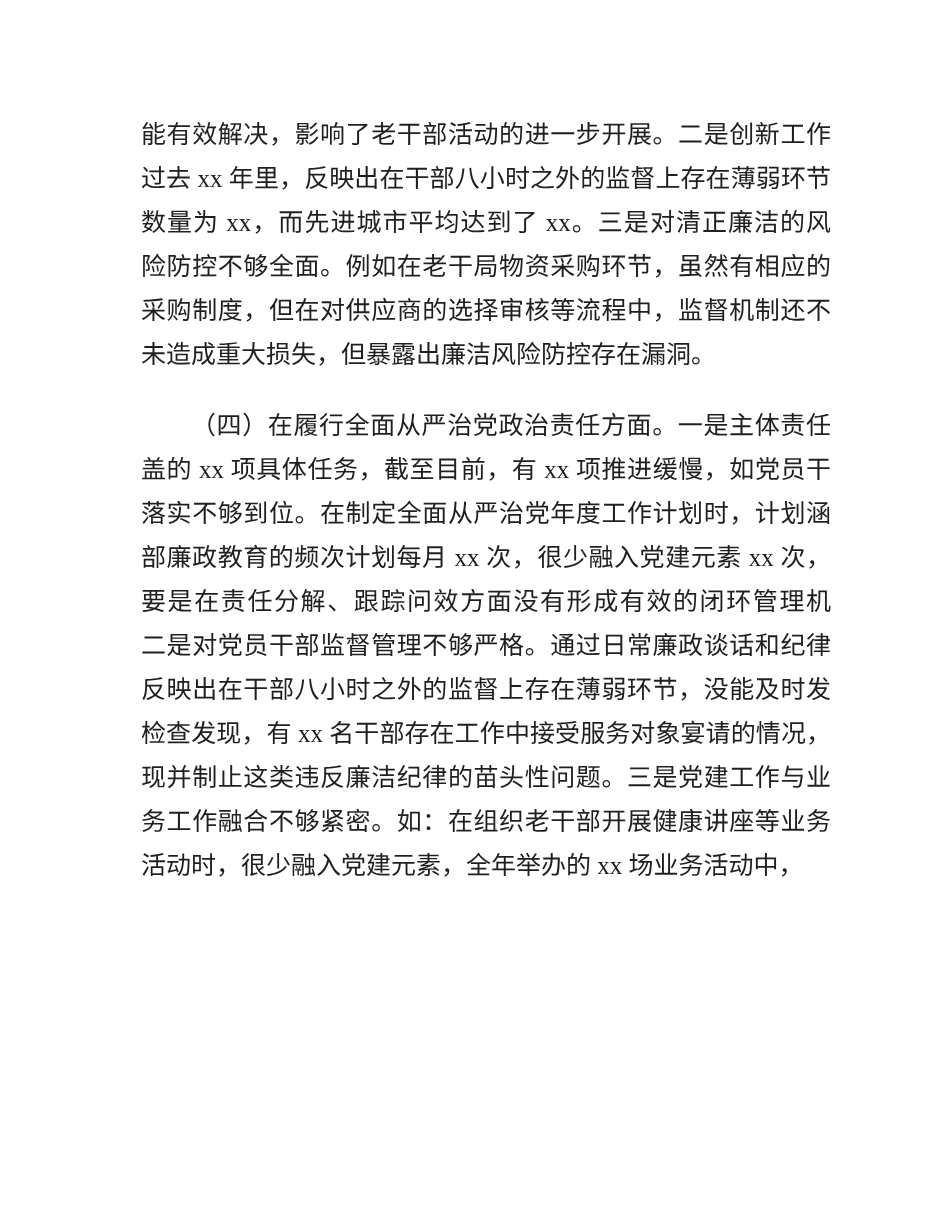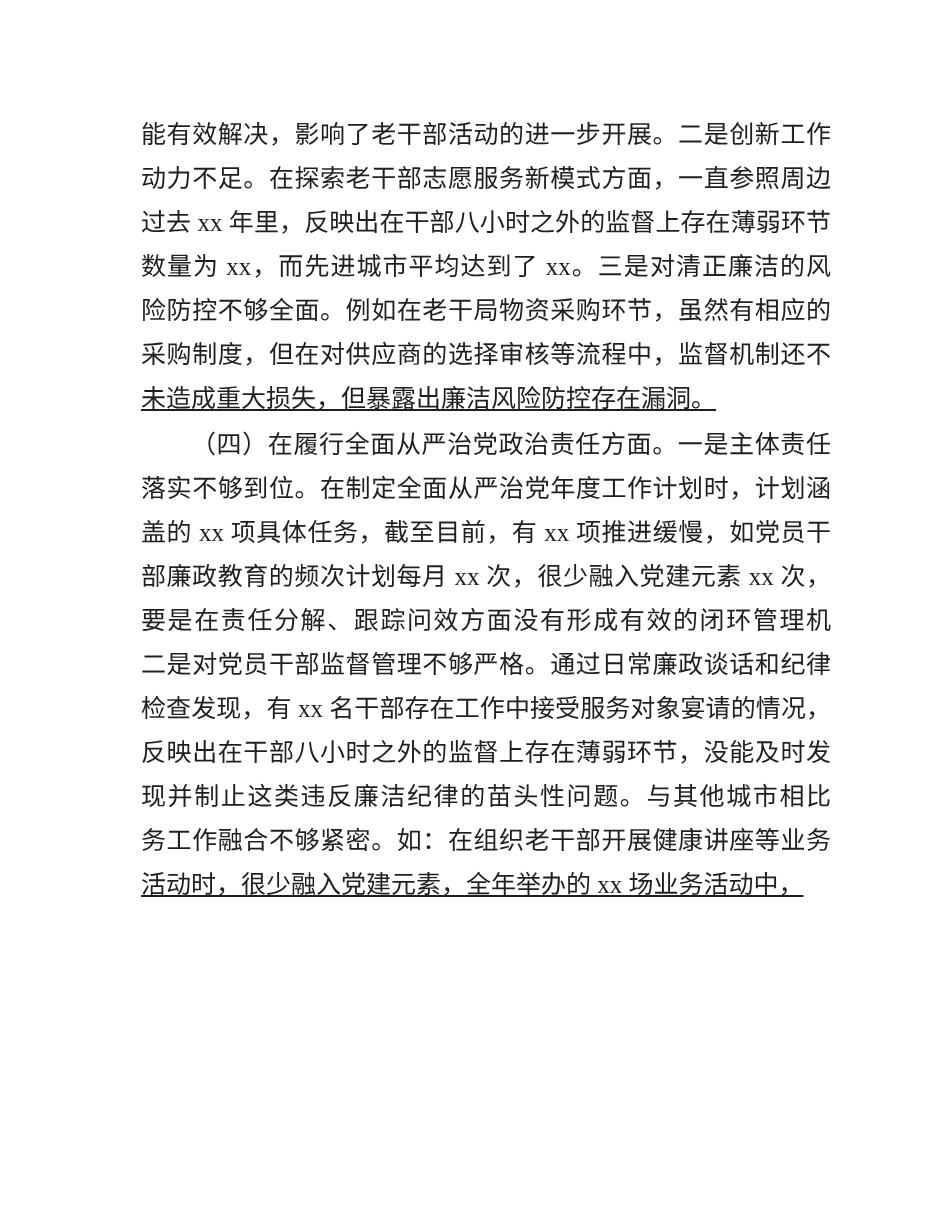--- a/index.html
+++ b/index.html
@@ -23,61 +23,59 @@
     font-family: "Liberation Serif", "DejaVu Serif", serif;
     color: #1f1f1f;
     font-size: 25px;
     line-height: 44px;
     letter-spacing: 0px;
   }
   .paragraph {
     margin: 0;
   }
   .paragraph + .paragraph {
-    margin-top: 2px;
+    margin-top: 27px;
   }
   .line {
     width: 690px;
     text-align: justify;
     text-align-last: justify;
     text-justify: inter-character;
     white-space: normal;
     overflow: hidden;
     height: 44px;
   }
   .line.para-last {
     text-align: right;
     text-align-last: left;
-    text-decoration: underline;
   }
   .line.indent {
     text-indent: 2em;
   }
 </style>
 </head>
 <body style="background: rgb(255, 255, 255);">
 
 <div class="page">
   <div class="doc-body" style="color: rgb(31, 31, 31);">
       <div class="paragraph">
         <div class="line">能有效解决，影响了老干部活动的进一步开展。二是创新工作</div>
-        <div class="line">动力不足。在探索老干部志愿服务新模式方面，一直参照周边</div>
         <div class="line">过去 xx 年里，反映出在干部八小时之外的监督上存在薄弱环节</div>
         <div class="line">数量为 xx，而先进城市平均达到了 xx。三是对清正廉洁的风</div>
         <div class="line">险防控不够全面。例如在老干局物资采购环节，虽然有相应的</div>
         <div class="line">采购制度，但在对供应商的选择审核等流程中，监督机制还不</div>
         <div class="line para-last">未造成重大损失，但暴露出廉洁风险防控存在漏洞。</div>
       </div>
       <div class="paragraph">
         <div class="line indent">（四）在履行全面从严治党政治责任方面。一是主体责任</div>
+        <div class="line">盖的 xx 项具体任务，截至目前，有 xx 项推进缓慢，如党员干</div>
         <div class="line">落实不够到位。在制定全面从严治党年度工作计划时，计划涵</div>
-        <div class="line">盖的 xx 项具体任务，截至目前，有 xx 项推进缓慢，如党员干</div>
         <div class="line">部廉政教育的频次计划每月 xx 次，很少融入党建元素 xx 次，主</div>
         <div class="line">要是在责任分解、跟踪问效方面没有形成有效的闭环管理机制。</div>
         <div class="line">二是对党员干部监督管理不够严格。通过日常廉政谈话和纪律</div>
+        <div class="line">反映出在干部八小时之外的监督上存在薄弱环节，没能及时发</div>
         <div class="line">检查发现，有 xx 名干部存在工作中接受服务对象宴请的情况，</div>
-        <div class="line">反映出在干部八小时之外的监督上存在薄弱环节，没能及时发</div>
-        <div class="line">现并制止这类违反廉洁纪律的苗头性问题。与其他城市相比</div>
+        <div class="line">现并制止这类违反廉洁纪律的苗头性问题。三是党建工作与业</div>
         <div class="line">务工作融合不够紧密。如：在组织老干部开展健康讲座等业务</div>
         <div class="line para-last">活动时，很少融入党建元素，全年举办的 xx 场业务活动中，</div>
       </div>
     </div>
 </div>
 
 </body></html>

